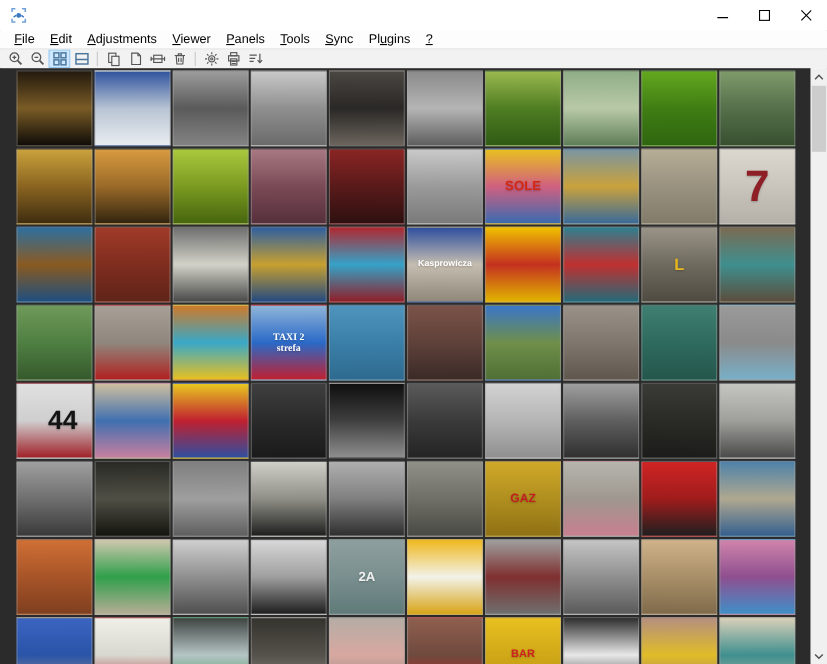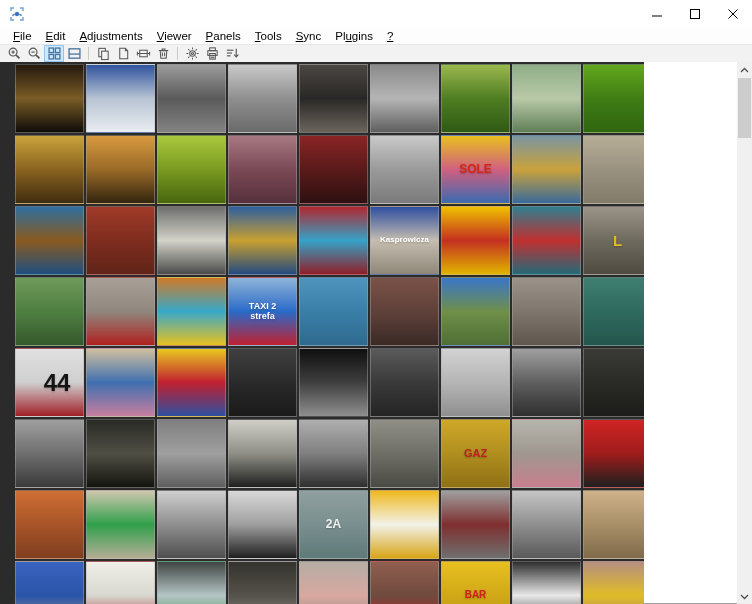--- a/index.html
+++ b/index.html
@@ -20,25 +20,25 @@
 
   
   .toolbar{height:18px;background:#f2f2f2;border-top:1px solid #e6e6e6;box-sizing:border-box;display:flex;align-items:center;padding-left:4px;}
   .tb-btn{width:20px;height:17px;display:flex;align-items:center;justify-content:center;border-radius:1px;}
   .tb-btn.active{background:#cde8ff;box-shadow:inset 0 0 0 1px #92c4ec;}
   .tb-sep{width:1px;height:13px;background:#c9c9c9;margin:0 4px;}
   .filter-input{margin-left:auto;margin-right:2px;width:192px;height:15px;box-sizing:border-box;border:1px solid #767676;font-family:"Liberation Sans",sans-serif;font-size:11px;padding:0 4px;color:#333;background:#fff;}
   .filter-input::placeholder{color:#6e6e6e;opacity:1;}
 
   
-  .grid-area{position:absolute;left:0;top:62px;width:644px;height:542px;background:#2b2b2b;overflow:hidden;}
+  .grid-area{position:absolute;left:0;top:62px;width:737px;height:542px;background:#2b2b2b;overflow:hidden;}
   .grid{display:grid;grid-template-columns:repeat(10,69px);grid-auto-rows:69px;gap:2px;padding:2px 0 0 15px;}
   .tile{box-sizing:border-box;border:1px solid rgba(175,175,175,.42);display:flex;align-items:center;justify-content:center;overflow:hidden;cursor:default;}
   .tile .lbl{font-weight:bold;line-height:1.05;text-shadow:0 1px 2px rgba(0,0,0,.25);}
-  .tile .lbl.wrap{max-width:42px;text-align:center;}
+  .tile .lbl.wrap{max-width:42px;text-align:center;font-family:Liberation Serif, serif;}
 
   
   .scrollbar{position:absolute;right:0;top:62px;width:15px;height:542px;background:#f0f0f0;}
   .sb-btn{position:absolute;left:0;width:15px;height:15px;display:flex;align-items:center;justify-content:center;}
   .sb-up{top:0;}
   .sb-down{bottom:0;}
   .sb-thumb{position:absolute;left:1px;top:16px;width:13px;height:60px;background:#cdcdcd;}
 </style>
 </head>
 <body>

